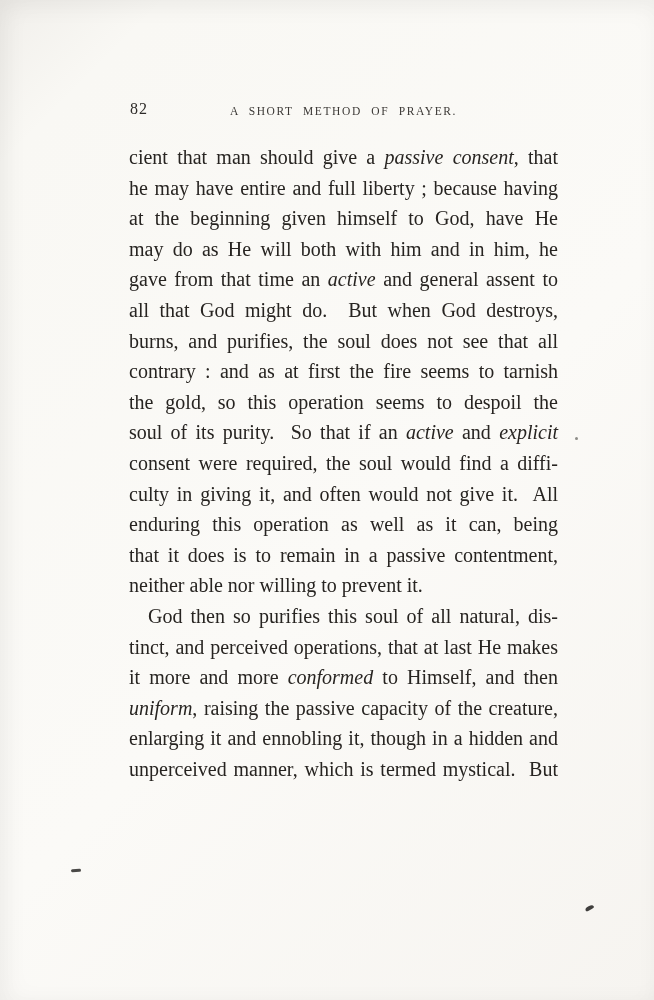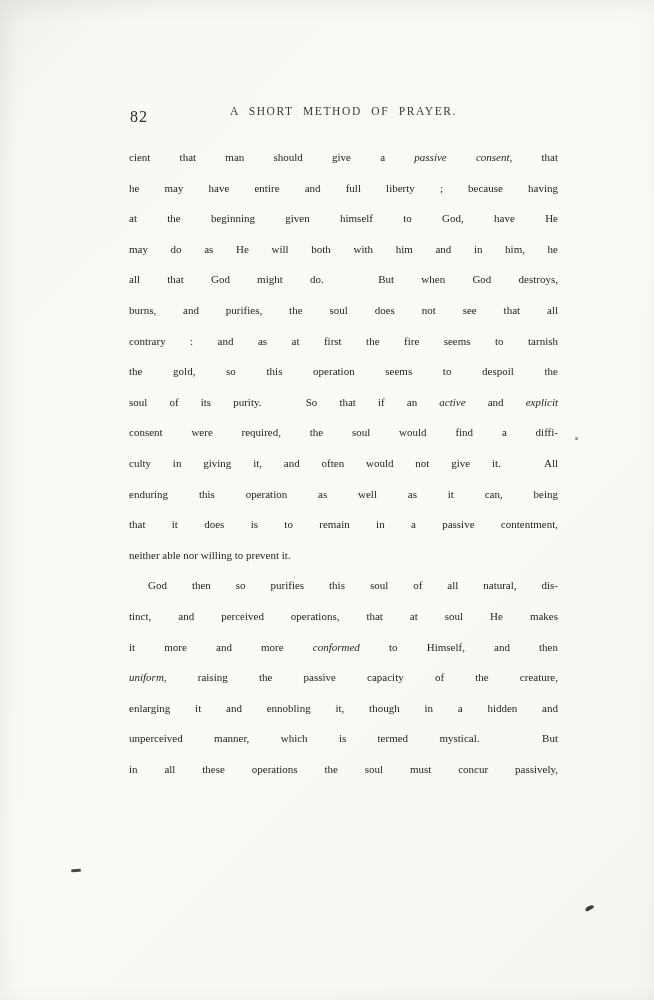--- a/index.html
+++ b/index.html
@@ -20,39 +20,39 @@
   .header {
     position: absolute;
     top: 100px;
     left: 129px;
     width: 429px;
     height: 22px;
   }
   .page-number {
     position: absolute;
     left: 1px;
-    top: 8px;
+    top: 0;
     font-size: 16px;
     letter-spacing: 1px;
     color: #2e2b29;
   }
   .running-title {
     text-align: center;
     padding-top: 5px;
     font-size: 11.5px;
     letter-spacing: 1.6px;
     word-spacing: 5px;
     color: #3b3835;
   }
   .text-body {
     position: absolute;
     top: 142px;
     left: 129px;
     width: 429px;
-    font-size: 11px;
+    font-size: 20px;
     color: #272421;
   }
   .line {
     height: 30.6px;
     line-height: 30.6px;
     text-align: justify;
     text-align-last: justify;
   }
   .line.flush-last { text-align-last: left; }
   .line.indent { text-indent: 19px; font-family: Liberation Serif, serif; }
@@ -88,39 +88,39 @@
     <span class="page-number">82</span>
     <div class="running-title">A SHORT METHOD OF PRAYER.</div>
   </div>
 
   <div class="text-body">
       <div class="paragraph">
         <div class="line">cient that man should give a <i>passive consent</i>, that</div>
         <div class="line">he may have entire and full liberty ; because having</div>
         <div class="line">at the beginning given himself to God, have He</div>
         <div class="line">may do as He will both with him and in him, he</div>
+        <div class="line">gave from that time an <i>active</i> and general assent to</div>
         <div class="line">all that God might do.&nbsp; But when God destroys,</div>
         <div class="line">burns, and purifies, the soul does not see that all</div>
         <div class="line">contrary : and as at first the fire seems to tarnish</div>
         <div class="line">the gold, so this operation seems to despoil the</div>
         <div class="line">soul of its purity.&nbsp; So that if an <i>active</i> and <i>explicit</i></div>
         <div class="line">consent were required, the soul would find a diffi-</div>
         <div class="line">culty in giving it, and often would not give it.&nbsp; All</div>
         <div class="line">enduring this operation as well as it can, being</div>
         <div class="line">that it does is to remain in a passive contentment,</div>
         <div class="line flush-last">neither able nor willing to prevent it.</div>
       </div>
       <div class="paragraph">
         <div class="line indent">God then so purifies this soul of all natural, dis-</div>
-        <div class="line">tinct, and perceived operations, that at soul He makes</div>
+        <div class="line">tinct, and perceived operations, that at last He makes</div>
         <div class="line">it more and more <i>conformed</i> to Himself, and then</div>
         <div class="line"><i>uniform</i>, raising the passive capacity of the creature,</div>
         <div class="line">enlarging it and ennobling it, though in a hidden and</div>
         <div class="line">unperceived manner, which is termed mystical.&nbsp; But</div>
-        <div class="line">in all these operations the soul must concur passively,</div>
       </div>
     </div>
 
   <div class="artifact artifact-left"></div>
   <div class="artifact artifact-right"></div>
   <div class="artifact speck"></div>
 
 </div>
 
 </body></html>

